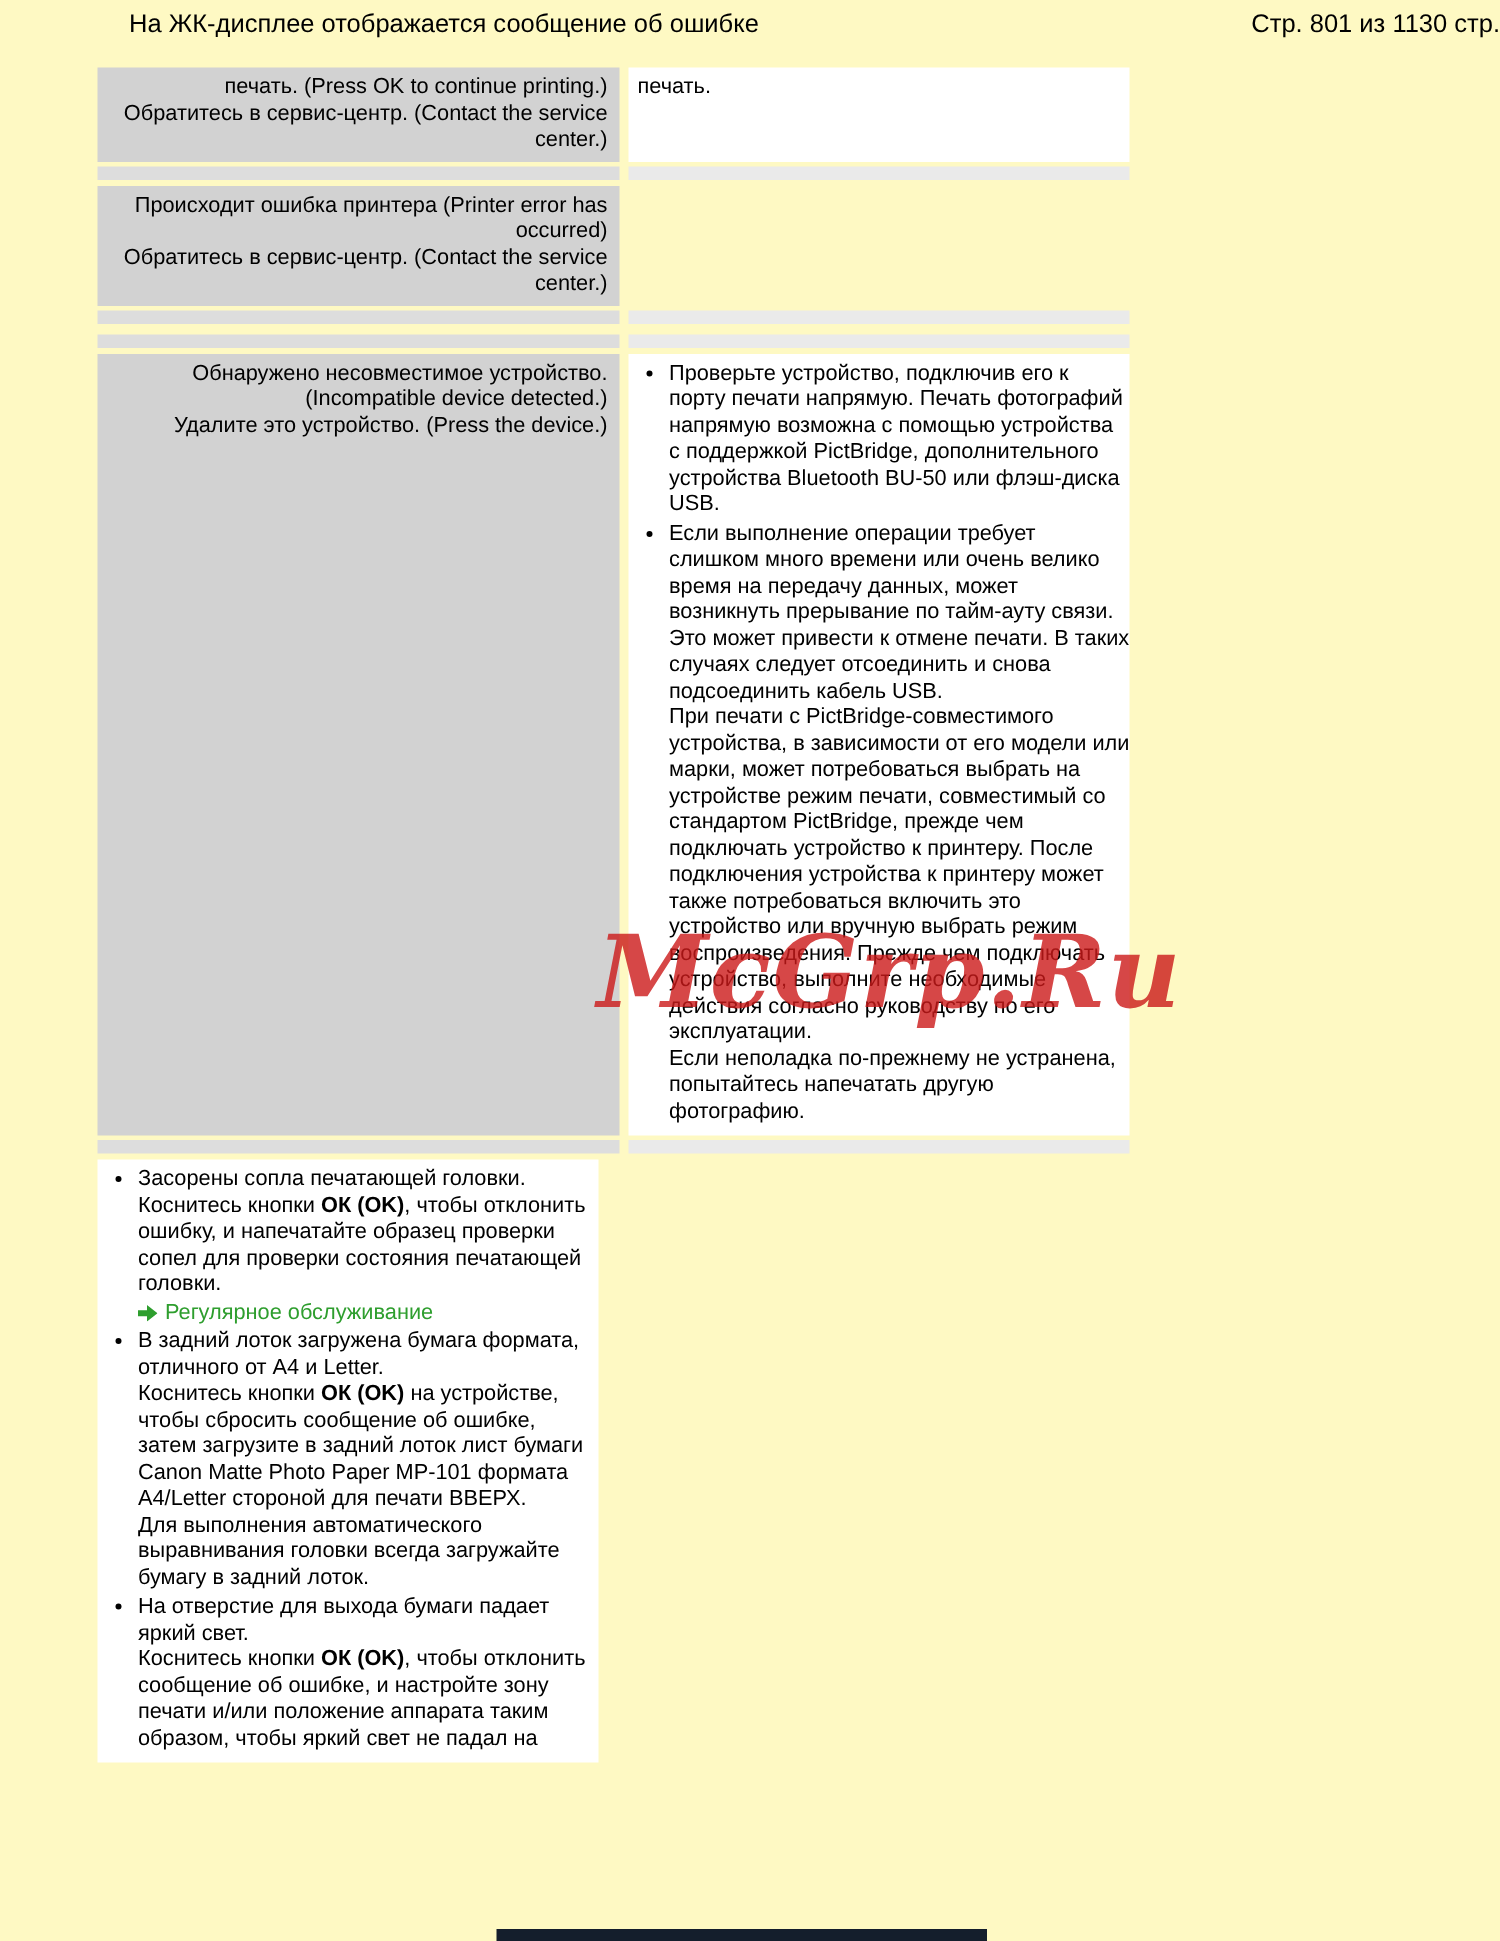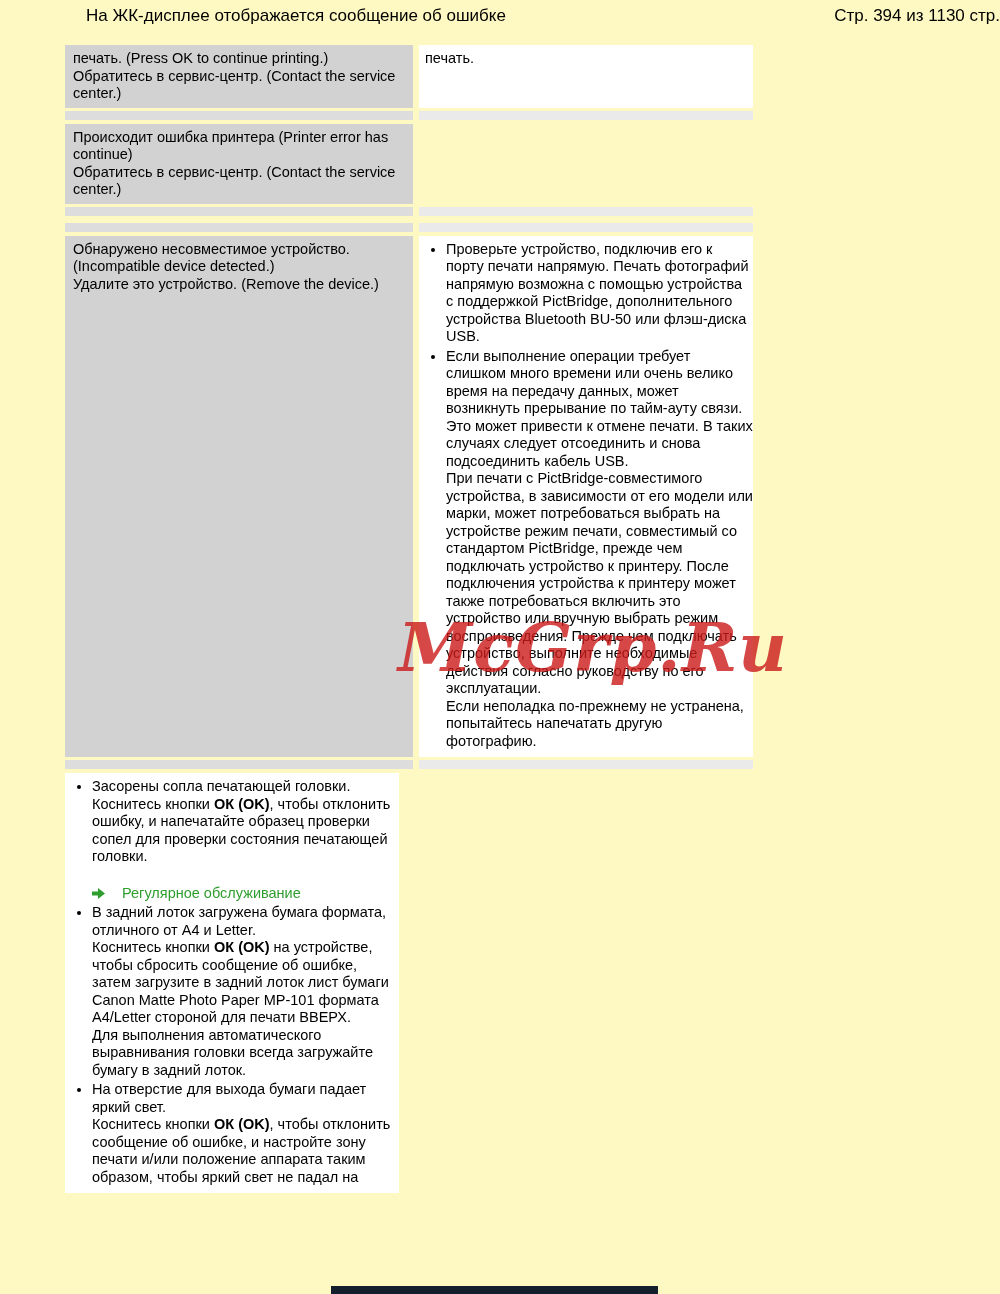--- a/index.html
+++ b/index.html
@@ -8,82 +8,82 @@
 
   .header{display:flex;justify-content:space-between;align-items:flex-start;
           padding:5px 44px 0 42px;font-size:17px;line-height:22px;}
   .header .title{letter-spacing:0;}
   .header .pageinfo{white-space:nowrap;}
 
   .table{position:absolute;left:65px;top:45px;width:688px;}
   .row{display:flex;margin-bottom:3px;}
   .cell{box-sizing:border-box;font-size:14.5px;line-height:17.5px;}
   .cell-left{width:348px;background:var(--left-cell-bg);padding:5px 8px;margin-right:6px;
-             white-space:pre-wrap;}
+             white-space:pre-wrap;text-align:right;}
   .cell-right{width:334px;padding:5px 0 5px 6px;background:#fff;}
   .para{white-space:pre-wrap;}
   ul.bullets{margin:0;padding-left:21px;list-style:disc outside;}
   ul.bullets li{margin:0 0 2px 0;white-space:pre-wrap;}
   b{font-weight:bold;}
 
   .spacer{display:flex;height:9px;margin-bottom:4px;}
   .spacer-l{width:348px;background:var(--spacer-left);margin-right:6px;}
   .spacer-r{width:334px;background:var(--spacer-right);}
 
-  .link-line{display:flex;align-items:center;gap:17px;margin:19px 0 1px 0;color:var(--link-green);}
+  .link-line{display:flex;align-items:center;gap:5px;margin:1px 0 1px 0;color:var(--link-green);}
   .arrow{display:inline-flex;align-items:center;color:var(--link-green);}
   a.green-link{color:var(--link-green);text-decoration:none;cursor:pointer;}
 
   .watermark{position:absolute;left:398px;top:608px;z-index:6;
              font-family:"DejaVu Serif", serif;font-style:italic;font-weight:bold;
              font-size:67px;letter-spacing:1px;color:var(--watermark-red);
              opacity:0.8;pointer-events:none;}
 
   .bottom-bar{position:absolute;left:331px;top:1286px;width:327px;height:8px;
               background:var(--bottom-bar);}
 </style>
 </head>
 <body>
 
 <div class="page">
   <div class="header">
     <div class="title">На ЖК-дисплее отображается сообщение об ошибке</div>
-    <div class="pageinfo">Стр. 394 из 1130 стр.</div>
+    <div class="pageinfo">Стр. 801 из 1130 стр.</div>
   </div>
 
   <div class="table" id="table">
       <div class="row">
         <div class="cell cell-left">печать. (Press OK to continue printing.)
 Обратитесь в сервис-центр. (Contact the service center.)</div>
         <div class="cell cell-right">
           <div class="para">печать.</div>
         </div>
       </div>
       <div class="spacer">
         <div class="spacer-l"></div>
         <div class="spacer-r"></div>
       </div>
       <div class="row">
-        <div class="cell cell-left">Происходит ошибка принтера (Printer error has continue)
+        <div class="cell cell-left">Происходит ошибка принтера (Printer error has occurred)
 Обратитесь в сервис-центр. (Contact the service center.)</div>
       </div>
       <div class="spacer">
         <div class="spacer-l"></div>
         <div class="spacer-r"></div>
       </div>
       <div class="row">
       </div>
       <div class="spacer">
         <div class="spacer-l"></div>
         <div class="spacer-r"></div>
       </div>
       <div class="row">
         <div class="cell cell-left">Обнаружено несовместимое устройство.
 (Incompatible device detected.)
-Удалите это устройство. (Remove the device.)</div>
+Удалите это устройство. (Press the device.)</div>
         <div class="cell cell-right">
           <ul class="bullets">
             <li>Проверьте устройство, подключив его к порту печати напрямую. Печать фотографий напрямую возможна с помощью устройства с поддержкой PictBridge, дополнительного устройства Bluetooth BU-50 или флэш-диска USB.</li>
             <li>Если выполнение операции требует слишком много времени или очень велико время на передачу данных, может возникнуть прерывание по тайм-ауту связи. Это может привести к отмене печати. В таких случаях следует отсоединить и снова подсоединить кабель USB.
 При печати с PictBridge-совместимого устройства, в зависимости от его модели или марки, может потребоваться выбрать на устройстве режим печати, совместимый со стандартом PictBridge, прежде чем подключать устройство к принтеру. После подключения устройства к принтеру может также потребоваться включить это устройство или вручную выбрать режим воспроизведения. Прежде чем подключать устройство, выполните необходимые действия согласно руководству по его эксплуатации.
 Если неполадка по-прежнему не устранена, попытайтесь напечатать другую фотографию.</li>
           </ul>
         </div>
       </div>
       <div class="spacer">

